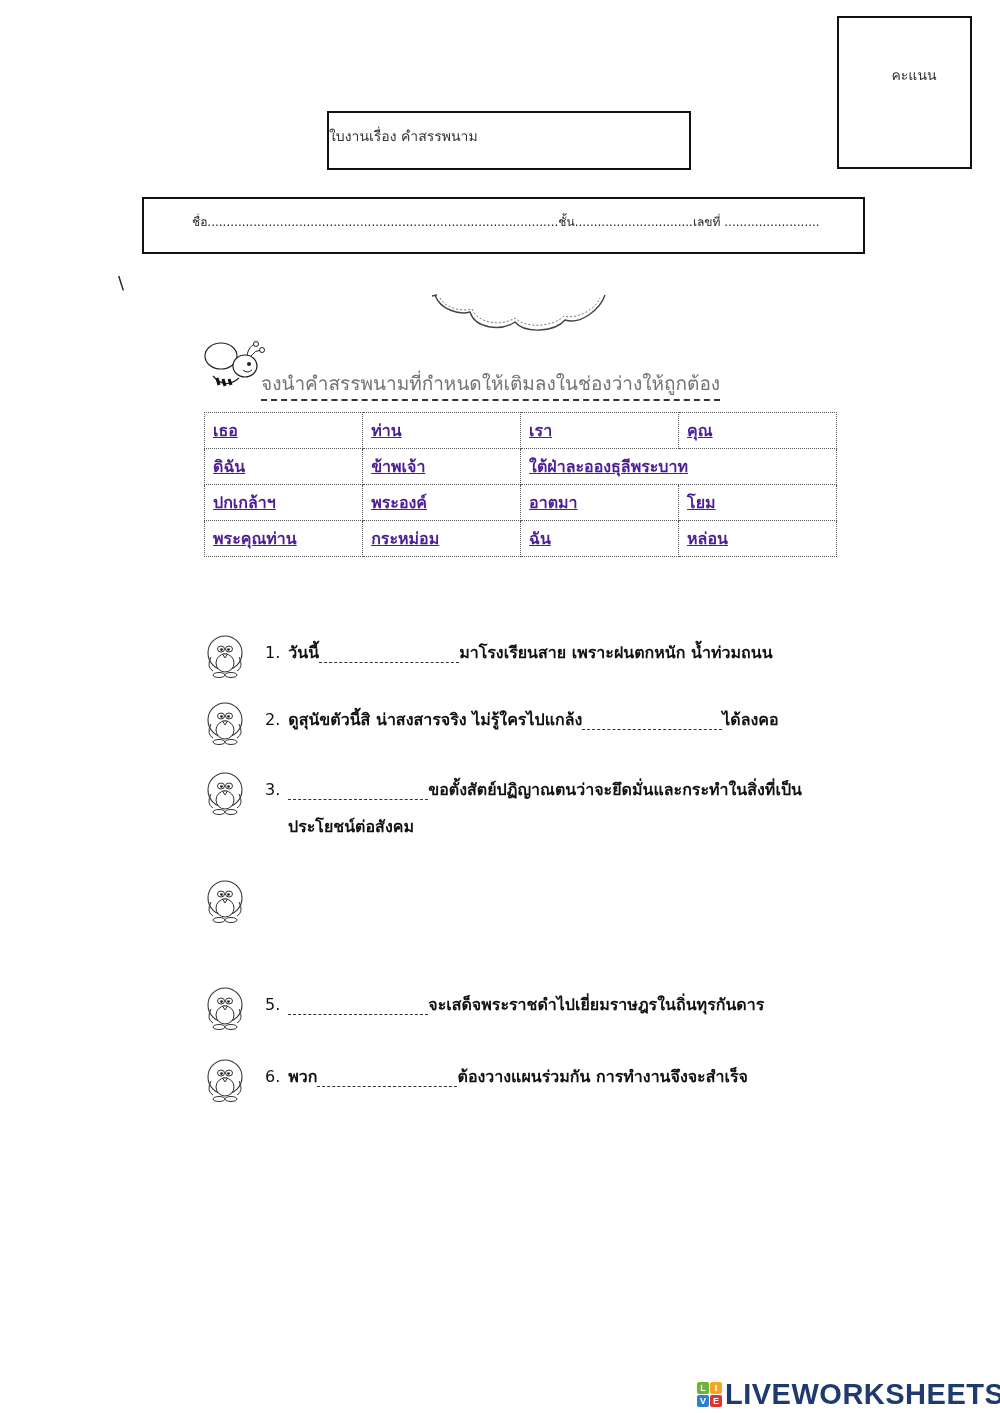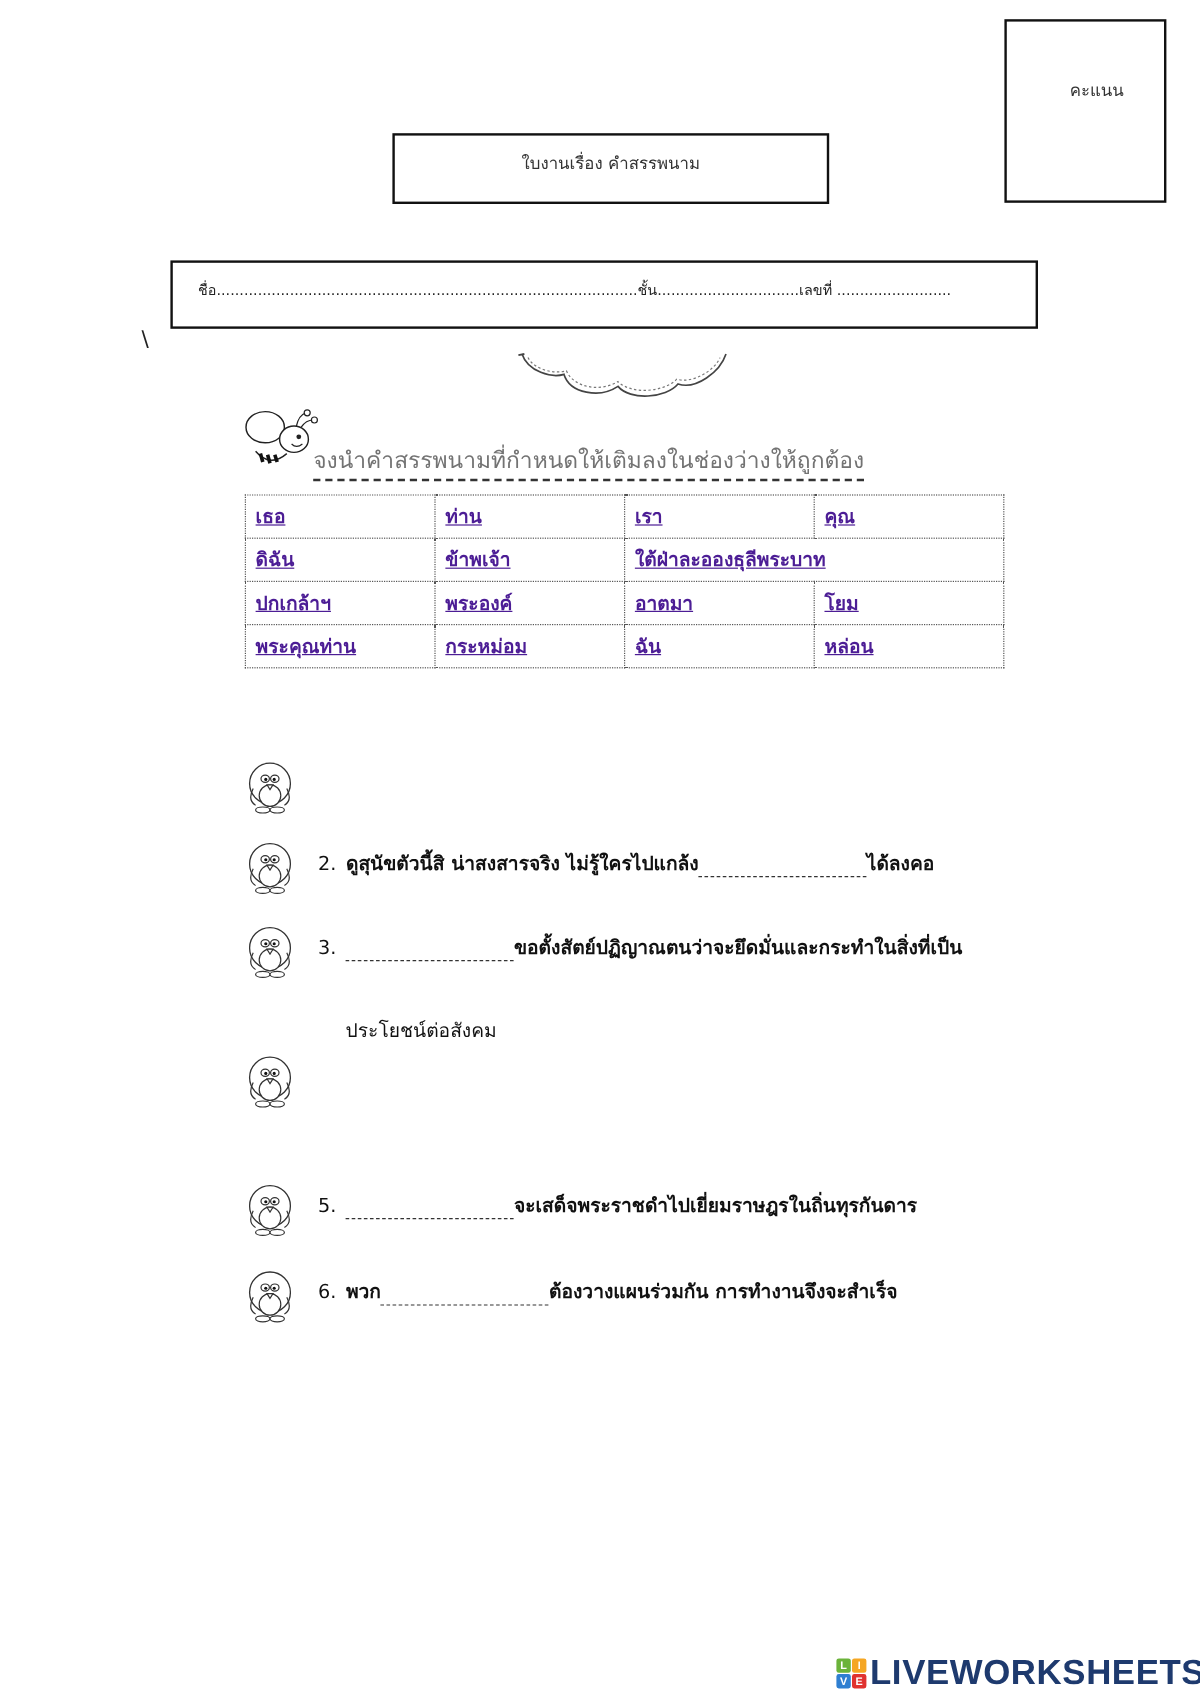--- a/index.html
+++ b/index.html
@@ -11,26 +11,26 @@
     .score-box {
       left: 837px; top: 16px; width: 135px; height: 153px;
       border: 2px solid #111; box-sizing: border-box;
       display: flex; align-items: center; justify-content: center;
       font-size: 14px; color: #333;
     }
     .score-box span { position: relative; top: -18px; margin-left: 19px; }
     .title-box {
       left: 327px; top: 111px; width: 364px; height: 59px;
       border: 2px solid #111; box-sizing: border-box;
-      text-align: center; font-size: 14px; color: #333; padding-top: 12px;
+      font-size: 14px; color: #333; padding-top: 12px;
     }
     .info-box {
       left: 142px; top: 197px; width: 723px; height: 57px;
       border: 2px solid #111; box-sizing: border-box;
-      font-size: 12px; color: #222; padding: 13px 0 0 21px; white-space: nowrap; margin-top: 20px;
+      font-size: 12px; color: #222; padding: 13px 0 0 48px; white-space: nowrap;
     }
     .backslash { left: 118px; top: 272px; font-size: 18px; color: #222; }
     .cloud { left: 430px; top: 290px; width: 180px; height: 45px; }
     .bee { left: 203px; top: 338px; width: 62px; height: 52px; }
     .instruction {
       left: 261px; top: 368px; font-size: 19px; font-weight: normal;
       color: #737373; border-bottom: 2px dashed #333; padding-bottom: 1px; white-space: nowrap;
     }
     table.words {
       position: absolute; left: 204px; top: 412px;
@@ -43,21 +43,21 @@
     }
     .q-row { position: absolute; left: 203px; width: 640px; }
     .penguin { position: absolute; left: 0; top: 0; width: 44px; height: 48px; }
     .q-text {
       position: absolute; left: 62px; top: 8px;
       font-size: 16px; font-weight: bold; color: #111; white-space: nowrap; line-height: 24px;
     }
     .q-num { font-weight: normal; margin-right: 8px; }
     .q-line2 {
       position: absolute; left: 85px; top: 44px;
-      font-size: 16px; font-weight: normal; color: #111; white-space: nowrap; margin-top: 32px;
+      font-size: 16px; font-weight: bold; color: #111; white-space: nowrap;
     }
     input.blank-input {
       width: 140px; border: none; border-bottom: 1px dashed #333; outline: none;
       font-size: 14px; background: transparent; padding: 0; height: 18px; vertical-align: baseline;
       font-family: "DejaVu Sans", sans-serif;
     }
     .brand {
       left: 697px; top: 1378px; display: flex; align-items: center;
     }
     .brand-grid {
@@ -153,20 +153,23 @@
       <ellipse cx="16" cy="42" rx="6" ry="2.5" fill="#fff" stroke="#333"></ellipse>
       <ellipse cx="28" cy="42" rx="6" ry="2.5" fill="#fff" stroke="#333"></ellipse>
     </g>
   </defs>
 </svg>
 
 <div class="q-row" style="top:633px;height:50px">
   <svg class="penguin" viewBox="0 0 44 48">
       <use href="#penguin"></use>
     </svg>
+  <div class="q-text">
+    <span class="q-num">1.</span><span>วันนี้</span><input class="blank-input" style=""><span>มาโรงเรียนสาย เพราะฝนตกหนัก น้ำท่วมถนน</span>
+  </div>
 </div>
 
 <div class="q-row" style="top:700px;height:50px">
   <svg class="penguin" viewBox="0 0 44 48">
       <use href="#penguin"></use>
     </svg>
   <div class="q-text">
     <span class="q-num">2.</span><span>ดูสุนัขตัวนี้สิ  น่าสงสารจริง  ไม่รู้ใครไปแกล้ง</span><input class="blank-input" style=""><span>ได้ลงคอ</span>
   </div>
 </div>

